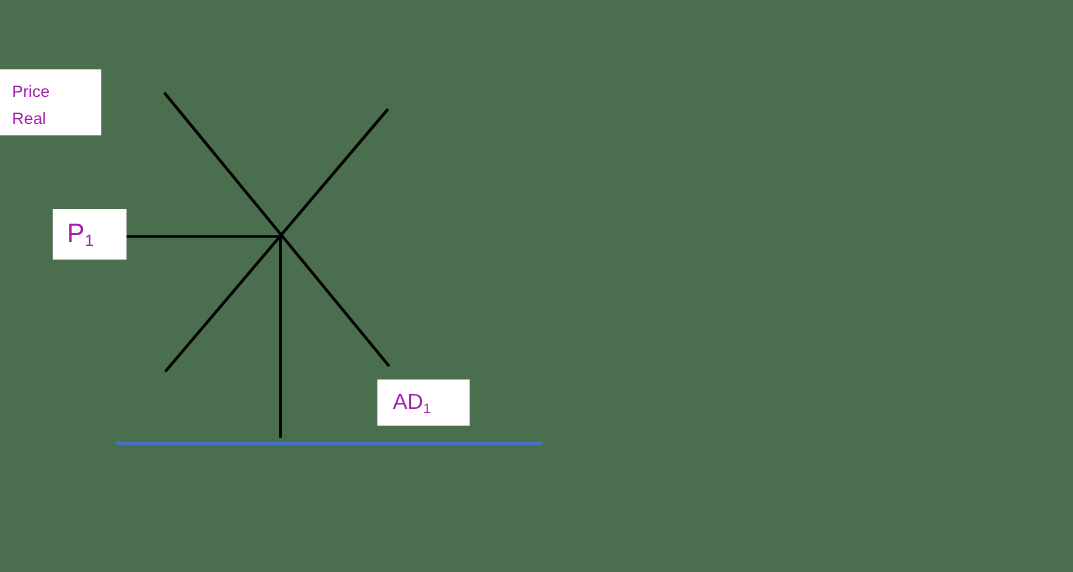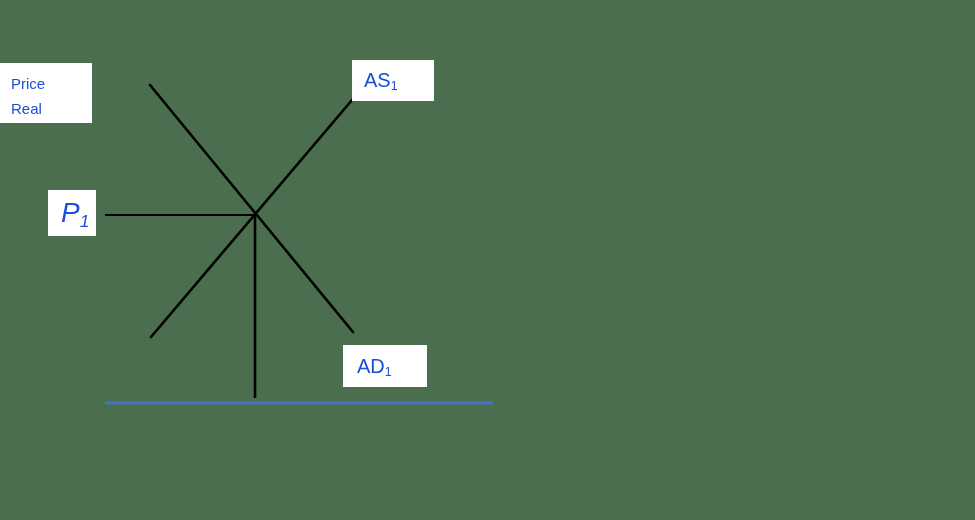--- a/index.html
+++ b/index.html
@@ -23,21 +23,21 @@
     position: absolute;
     left: 0;
     top: 0;
     width: 975px;
     height: 520px;
     pointer-events: none;
   }
   .label-box {
     position: absolute;
     background: #ffffff;
-    color: #1d4ed8;
+    color: #a21caf;
     box-sizing: border-box;
     display: flex;
     align-items: center;
     font-family: "Liberation Sans", sans-serif;
   }
   .lbl-text {
     display: inline-block;
     white-space: nowrap;
   }
   .lbl-text sub {
@@ -68,25 +68,24 @@
     width: 82px;
     height: 41px;
     padding-left: 12px;
     font-size: 20px;
   }
 
   
   #p-label-box {
     left: 48px;
     top: 190px;
-    width: 48px;
+    width: 67px;
     height: 46px;
     padding-left: 13px;
-    font-size: 28px;
-    font-style: italic;
+    font-size: 24px;
   }
 
   
   #ad-label-box {
     left: 343px;
     top: 345px;
     width: 84px;
     height: 42px;
     padding-left: 14px;
     font-size: 20px;
@@ -129,23 +128,20 @@
     <line x1="255" y1="214" x2="255" y2="398" stroke="#000000" stroke-width="2.6" stroke-linecap="butt"></line>
 
     <line x1="105" y1="403" x2="493" y2="403" stroke="#4472c4" stroke-width="3.2" stroke-linecap="butt"></line>
   </svg>
 
   <div class="label-box" id="price-level-box">
     <span class="lbl-text">Price</span>
     <span class="lbl-text">Real</span>
   </div>
 
-  <div class="label-box" id="as-label-box">
-    <span class="lbl-text"><span>AS</span><sub>1</sub></span>
-  </div>
 
   <div class="label-box" id="p-label-box">
     <span class="lbl-text"><span>P</span><sub>1</sub></span>
   </div>
 
   <div class="label-box" id="ad-label-box">
     <span class="lbl-text"><span>AD</span><sub>1</sub></span>
   </div>
 
 

